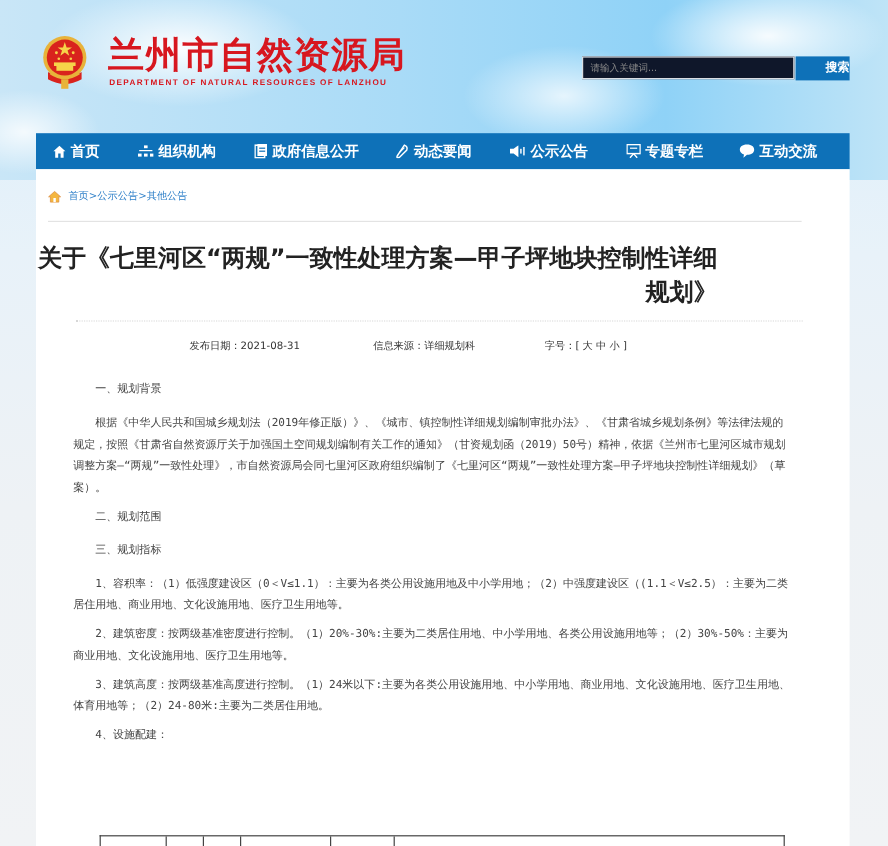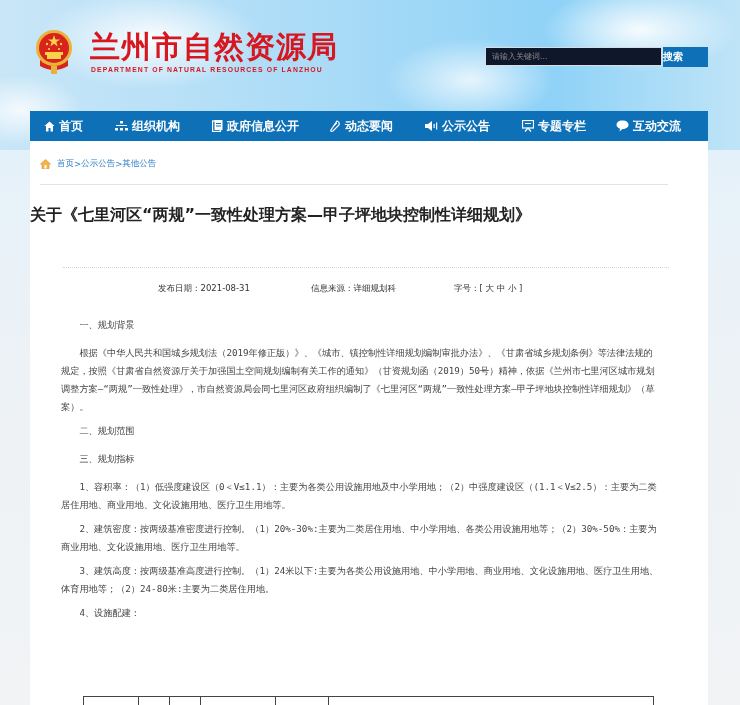--- a/index.html
+++ b/index.html
@@ -34,21 +34,21 @@
     }
     .search-box {
       position: absolute; left: 485px; top: 47px; width: 177px; height: 19px;
       background: #0f172a; border: 1px solid #d9dde2; box-sizing: border-box;
       font-size: 8px; color: #888; padding-left: 6px; line-height: 17px;
       font-family: "DejaVu Sans", sans-serif;
     }
     .search-btn {
       position: absolute; left: 663px; top: 47px; width: 45px; height: 20px;
       background: #0e71b8; color: #fff; font-size: 10px; font-weight: bold;
-      text-align: left; line-height: 20px; cursor: pointer;
+      text-align: right; line-height: 20px; cursor: pointer;
     }
     .nav {
       position: absolute; left: 30px; top: 111px; width: 678px; height: 30px;
       background: #0e71b8; display: flex; align-items: center;
     }
     .nav-item {
       display: flex; align-items: center; color: #fff; font-weight: bold;
       font-size: 12px; height: 30px; cursor: pointer; white-space: nowrap;
     }
     .nav-item .ico { margin-right: 4px; display: inline-flex; align-items: center; }
@@ -56,22 +56,22 @@
       position: absolute; left: 30px; top: 141px; width: 678px; height: 564px;
       background: #fff;
     }
     .crumb {
       position: absolute; left: 10px; top: 17px; font-size: 8.5px; color: #2f80c9;
       display: flex; align-items: center;
     }
     .crumb .home { margin-right: 6px; display: inline-flex; }
     .crumb-line { position: absolute; left: 10px; top: 43px; width: 628px; height: 1px; background: #e3e3e3; }
     .title {
-      position: absolute; left: 0; top: 60px; width: 568px; text-align: left;
-      font-size: 16px; font-weight: bold; color: #222; line-height: 28px;
+      position: absolute; left: 0; top: 60px; width: 568px; text-align: right;
+      font-size: 20px; font-weight: bold; color: #222; line-height: 28px;
     }
     .dotline {
       position: absolute; left: 33px; top: 126px; width: 606px; height: 0;
       border-top: 1px dotted #d7d7d7;
     }
     .meta {
       position: absolute; left: 0; top: 142px; width: 678px; font-size: 8.5px; color: #333;
     }
     .meta span { position: absolute; white-space: nowrap; }
     .body-text {

